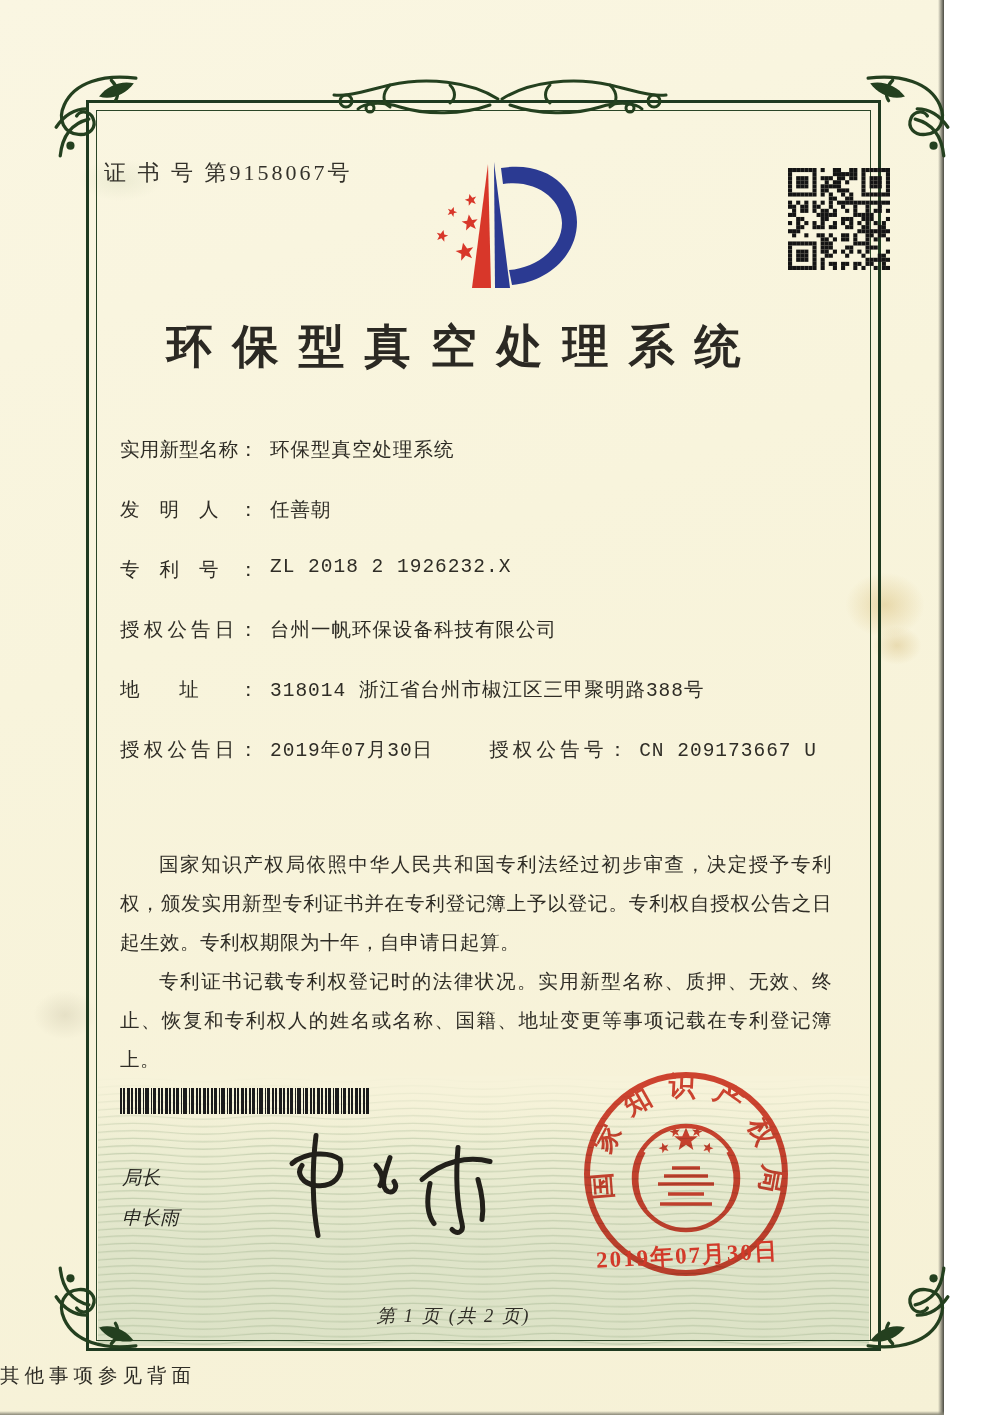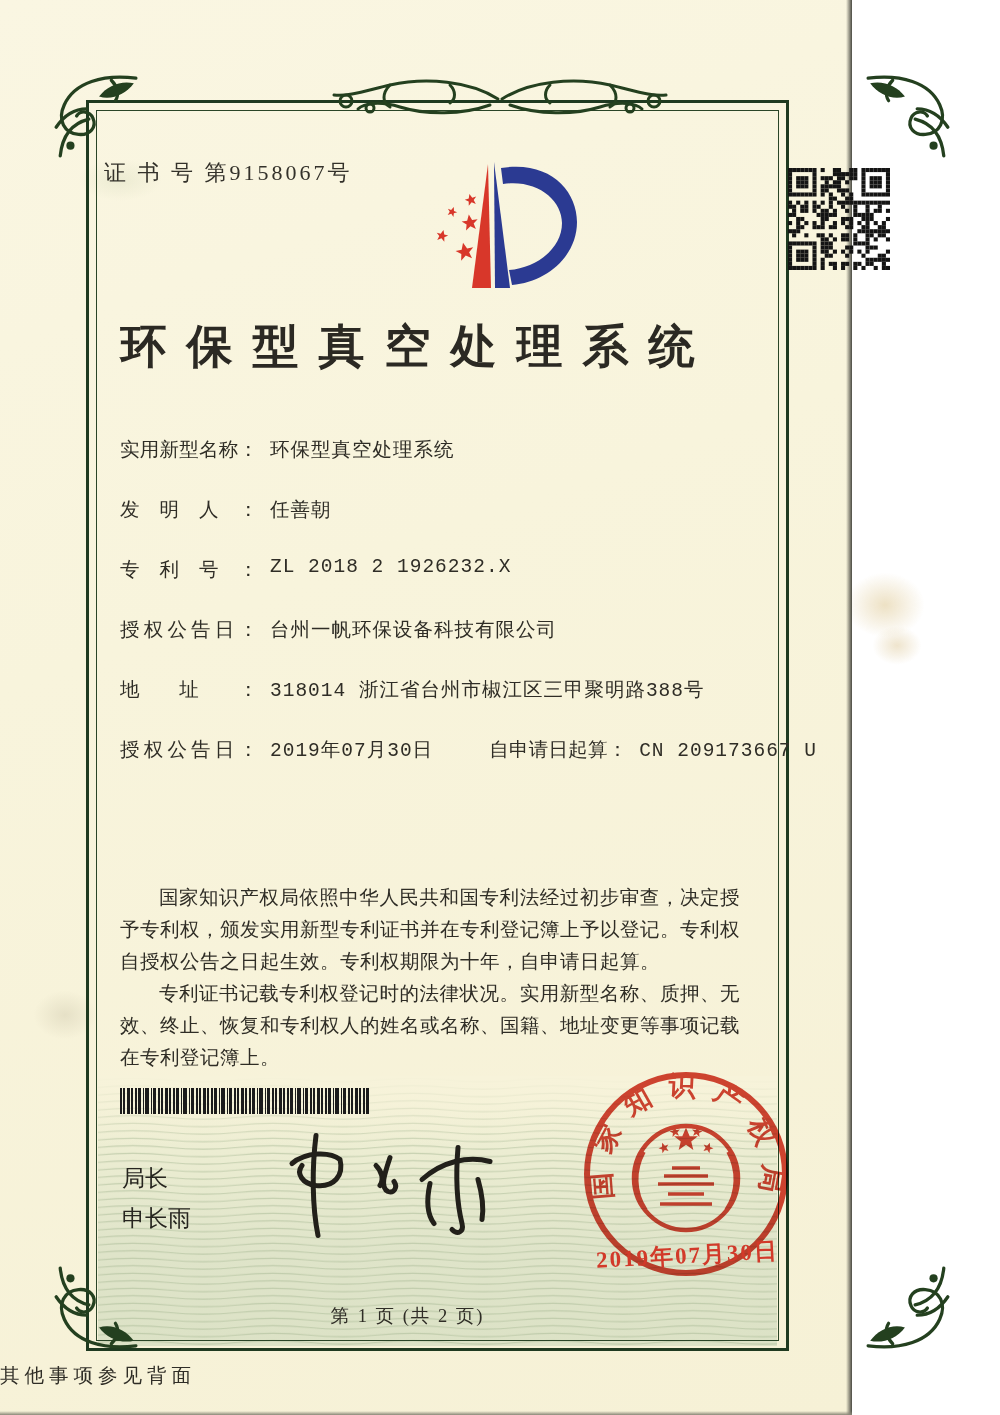--- a/index.html
+++ b/index.html
@@ -1,18 +1,18 @@
 <!DOCTYPE html>
 <html><head>
 <meta charset="utf-8">
 <style>
   html,body{margin:0;padding:0;}
   body{width:1000px;height:1415px;overflow:hidden;
        font-family:"Liberation Serif","DejaVu Serif",serif;}
-  #cert{position:relative;width:852px;height:1415px;
+  #cert{position:relative;width:944px;height:1415px;
         background:linear-gradient(160deg,#faf6e2 0%,#f8f4dc 40%,#f6f1d6 100%);}
   .abs{position:absolute;}
   
   .edge-r{right:0;top:0;bottom:0;width:6px;background:linear-gradient(90deg,rgba(60,60,55,0),#4a4a42);}
   .edge-b{left:0;right:0;bottom:0;height:4px;background:linear-gradient(0deg,#8a8878,rgba(140,135,115,0));}
   
   .stain{border-radius:50%;pointer-events:none;}
   .stain1{left:830px;top:560px;width:110px;height:90px;
           background:radial-gradient(closest-side,rgba(196,156,60,.30),rgba(196,156,60,0) 72%);}
   .stain2{left:862px;top:618px;width:70px;height:55px;
@@ -33,32 +33,32 @@
   
   .cert-no{left:104px;top:158px;font-size:22px;color:#33312a;letter-spacing:3px;}
   .title{left:0;right:37px;top:316px;text-align:center;font-size:46px;font-weight:700;
          color:#2b2923;letter-spacing:20px;text-indent:20px;}
   .fields{left:120px;top:436px;right:100px;font-size:19.5px;color:#2f2d26;}
   .frow{height:34px;margin-bottom:26px;white-space:nowrap;font-family:Liberation Mono, monospace;}
   .flabel{display:inline-block;width:138px;text-align:justify;text-align-last:justify;
           vertical-align:top;}
   .fvalue{margin-left:12px;letter-spacing:1px;}
   .grant-gap{display:inline-block;width:56px;}
-  .paras{left:120px;top:882px;right:112px;font-size:19.5px;line-height:32px;
+  .paras{left:120px;top:845px;right:112px;font-size:19.5px;line-height:39px;
          color:#2f2d26;text-align:justify;}
   .paras p{margin:0;text-indent:2em;letter-spacing:.5px;}
   .barcode{left:120px;top:1088px;}
   .signer{left:122px;top:1158px;font-family:"Liberation Sans","DejaVu Sans",sans-serif;
-          font-size:23px;color:#26251f;line-height:40px;}
+          font-size:19px;color:#26251f;line-height:40px;font-style:italic;}
   .signature{left:272px;top:1126px;}
   .seal{left:572px;top:1060px;opacity:.94;mix-blend-mode:multiply;}
   .seal-date{left:596px;top:1240px;font-size:23px;color:#d23a2a;letter-spacing:2px;
              transform:rotate(-3deg);font-weight:600;white-space:nowrap;}
   .page-foot{left:0;right:37px;top:1303px;text-align:center;font-size:18.5px;
-             color:#2f2d26;letter-spacing:2px;}
+             color:#2f2d26;letter-spacing:2px;font-style:italic;}
   .back-note{left:0;right:37px;top:1362px;text-align:left;font-size:19.5px;
              color:#2f2d26;letter-spacing:5px;}
 </style>
 </head>
 <body>
 
 <div id="cert">
 
   <div class="abs stain stain1"></div>
   <div class="abs stain stain2"></div>
@@ -484,21 +484,21 @@
     <div class="frow">
       <span class="flabel">专利号：</span><span class="fvalue">ZL 2018 2 1926232.X</span>
     </div>
     <div class="frow">
       <span class="flabel">授权公告日：</span><span class="fvalue">台州一帆环保设备科技有限公司</span>
     </div>
     <div class="frow">
       <span class="flabel">地址：</span><span class="fvalue">318014 浙江省台州市椒江区三甲聚明路388号</span>
     </div>
     <div class="frow">
-      <span class="flabel">授权公告日：</span><span class="fvalue">2019年07月30日</span><span class="grant-gap"></span><span class="flabel">自申请日起算：</span><span class="fvalue">CN 209173667 U</span>
+      <span class="flabel">授权公告日：</span><span class="fvalue">2019年07月30日</span><span class="grant-gap"></span><span class="flabel">授权公告号：</span><span class="fvalue">CN 209173667 U</span>
     </div>
   </div>
 
   <div class="abs paras">
     <p>国家知识产权局依照中华人民共和国专利法经过初步审查，决定授予专利权，颁发实用新型专利证书并在专利登记簿上予以登记。专利权自授权公告之日起生效。专利权期限为十年，自申请日起算。</p>
     <p>专利证书记载专利权登记时的法律状况。实用新型名称、质押、无效、终止、恢复和专利权人的姓名或名称、国籍、地址变更等事项记载在专利登记簿上。</p>
   </div>
 
   <svg class="abs barcode" id="barsvg" width="252" height="26" viewBox="0 0 252 26" fill="#1b1b1b">
       <rect x="0" y="0" width="2" height="26"></rect>

